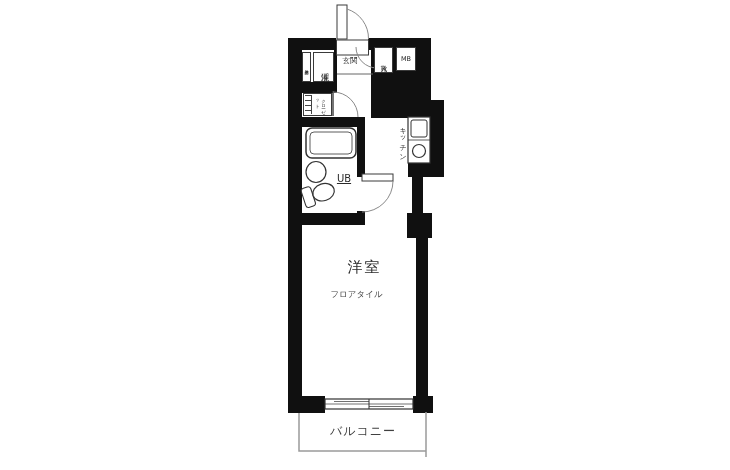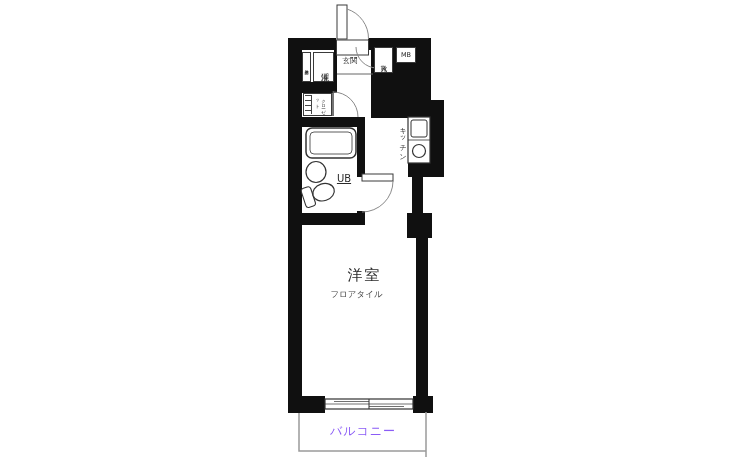--- a/index.html
+++ b/index.html
@@ -87,28 +87,28 @@
 
   <div class="labelbox" style="left:302px;top:52px;width:9px;height:30px;">
     <span class="vtext" style="font-size:4px;color:#333;">上部吊戸棚</span>
   </div>
   <div class="labelbox" style="left:313px;top:52px;width:21px;height:30px;">
     <span class="vtext" style="font-size:8px;">洗濯</span>
   </div>
   <div class="labelbox" style="left:374px;top:47px;width:19px;height:26px;">
     <span class="vtext" style="font-size:6.5px;">靴入</span>
   </div>
-  <div class="labelbox" style="left:396px;top:47px;width:20px;height:16px;">
+  <div class="labelbox" style="left:396px;top:47px;width:20px;height:24px;">
     <span style="font-size:6.5px;">MB</span>
   </div>
   <div class="labelbox" style="left:303px;top:93px;width:29px;height:23px;">
     <div class="hatch"></div>
     <span class="vtext" style="font-size:4.5px;height:17px;line-height:6px;margin-left:5px;">クローゼット</span>
   </div>
 
   <div class="lbl center" style="left:337px;top:56px;width:26px;height:10px;font-size:7.5px;">玄関</div>
   <div class="lbl center" style="left:333px;top:172px;width:22px;height:12px;font-size:10px;text-decoration:underline;">UB</div>
   <div class="lbl vtext" style="left:398px;top:122px;font-size:7px;letter-spacing:1px;">キッチン</div>
-  <div class="lbl center" style="left:322px;top:266px;width:85px;height:18px;font-size:15px;letter-spacing:2px;">洋室</div>
+  <div class="lbl center" style="left:322px;top:258px;width:85px;height:18px;font-size:15px;letter-spacing:2px;">洋室</div>
   <div class="lbl center" style="left:314px;top:289px;width:85px;height:11px;font-size:8.5px;color:#444;">フロアタイル</div>
-  <div class="lbl center" style="left:300px;top:425px;width:126px;height:14px;font-size:12px;color:#8b5cf6;letter-spacing:1px;">バルコニー</div>
+  <div class="lbl center" style="left:300px;top:425px;width:126px;height:14px;font-size:12px;color:#404040;letter-spacing:1px;">バルコニー</div>
 
 </div>
 
 </body></html>

